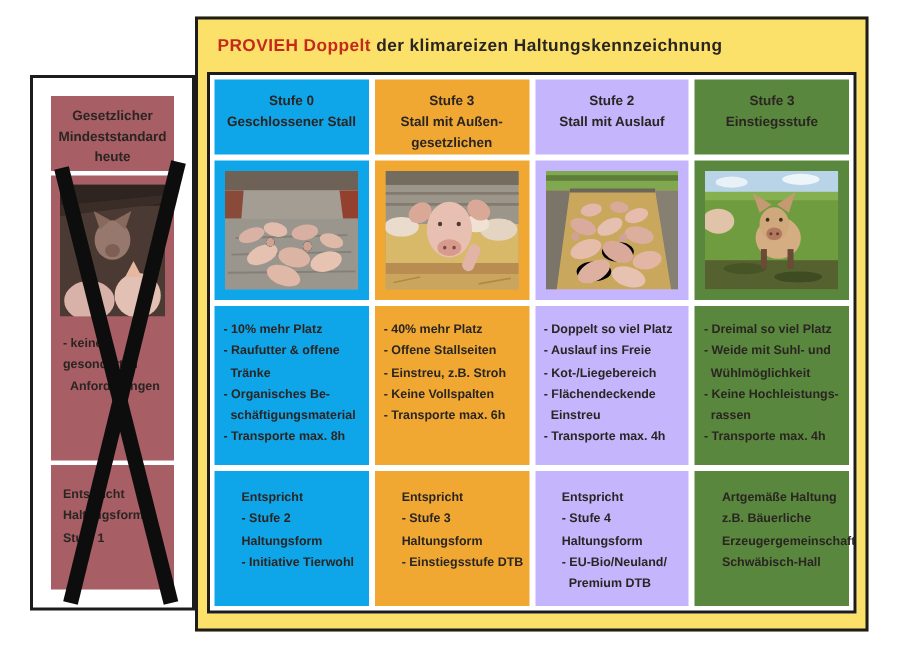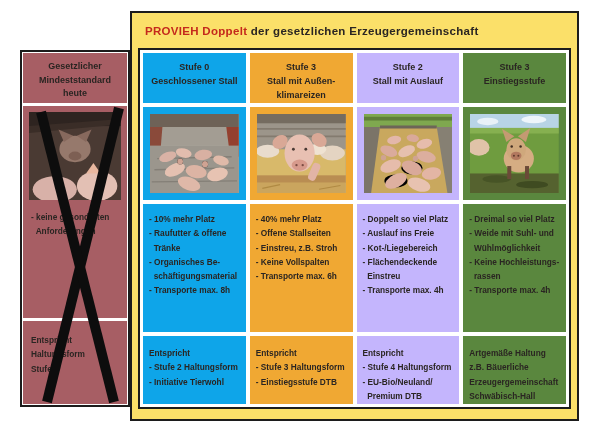--- a/index.html
+++ b/index.html
@@ -17,48 +17,48 @@
          display:grid;grid-template-columns:repeat(4,1fr);gap:4px;}
 
   .col{display:flex;flex-direction:column;gap:4px;min-width:0;}
   .c0{background:#0ea5e9;} .c1{background:#F0A833;} .c2{background:#c4b5fd;} .c3{background:#5A873E;}
 
   .hdr{height:50px;box-sizing:border-box;text-align:center;padding-top:8px;
        font-weight:bold;font-size:9px;line-height:1.55;}
   .hdr .stage-name{white-space:pre-wrap;}
   .photo{height:93px;box-sizing:border-box;padding:7px;}
   .photo svg{width:100%;height:100%;display:block;}
-  .bullets{height:128px;box-sizing:border-box;padding:8px 2px 0 6px;
+  .bullets{height:106px;box-sizing:border-box;padding:8px 2px 0 6px;
            font-size:8.3px;font-weight:bold;line-height:1.72;white-space:pre-wrap;}
-  .cfooter{flex:1;box-sizing:border-box;padding:10px 2px 0 6px;
+  .cfooter{flex:1;box-sizing:border-box;padding:10px 2px 0 18px;
            font-size:8.3px;font-weight:bold;line-height:1.72;white-space:pre-wrap;}
 
   
   .leftcard{position:absolute;left:20px;top:50px;width:110px;height:357px;background:#ffffff;
-            border:2px solid #1c1c1c;box-sizing:border-box;padding:1px;
+            border:2px solid #1c1c1c;box-sizing:border-box;padding:12px;
             display:flex;flex-direction:column;gap:3px;}
   .lc{background:#A75E64;}
   .lc-hdr{height:50px;box-sizing:border-box;text-align:center;padding-top:7px;
           font-weight:bold;font-size:9px;line-height:1.5;white-space:pre-wrap;}
   .lc-main{flex:1;box-sizing:border-box;padding:6px;}
   .lc-main svg{width:100%;height:88px;display:block;}
   .lc-bullets{margin-top:10px;padding-left:2px;font-size:8.3px;font-weight:bold;
               line-height:1.72;white-space:pre-wrap;}
   .lc-footer{height:83px;box-sizing:border-box;padding:12px 2px 0 8px;
              font-size:8.3px;font-weight:bold;line-height:1.72;white-space:pre-wrap;}
   .xmark{position:absolute;left:0;top:0;width:110px;height:357px;pointer-events:none;}
 </style>
 </head>
 <body>
 
 <div class="stage">
 
   <div class="panel">
     <div class="panel-title">
-      <span class="brand">PROVIEH Doppelt</span><span> der gesetzlichen Erzeugergemeinschaft</span>
+      <span class="brand">PROVIEH Doppelt</span><span> der klimareizen Haltungskennzeichnung</span>
     </div>
 
     <div class="inner">
 
       <div class="col">
         <div class="hdr c0">
           <div>Stufe 0</div>
           <div class="stage-name">Geschlossener Stall</div>
         </div>
         <div class="photo c0">
@@ -94,21 +94,21 @@
 - Transporte max. 8h</div>
         <div class="cfooter c0">Entspricht
 - Stufe 2 Haltungsform
 - Initiative Tierwohl</div>
       </div>
 
       <div class="col">
         <div class="hdr c1">
           <div>Stufe 3</div>
           <div class="stage-name">Stall mit Außen-
-klimareizen</div>
+gesetzlichen</div>
         </div>
         <div class="photo c1">
           <svg viewBox="0 0 100 85" preserveAspectRatio="none" aria-label="pig-in-straw-open-barn-photo">
             <rect width="100" height="85" fill="#9c958a"></rect>
             <rect width="100" height="10" fill="#756c60"></rect>
             <line x1="0" y1="16" x2="100" y2="16" stroke="#837b6f" stroke-width="2"></line>
             <line x1="0" y1="24" x2="100" y2="24" stroke="#837b6f" stroke-width="2"></line>
             <rect y="38" width="100" height="47" fill="#d8b96a"></rect>
             <ellipse cx="12" cy="40" rx="13" ry="7" fill="#e9dccd"></ellipse>
             <ellipse cx="85" cy="42" rx="14" ry="8" fill="#e4d4c2"></ellipse>

